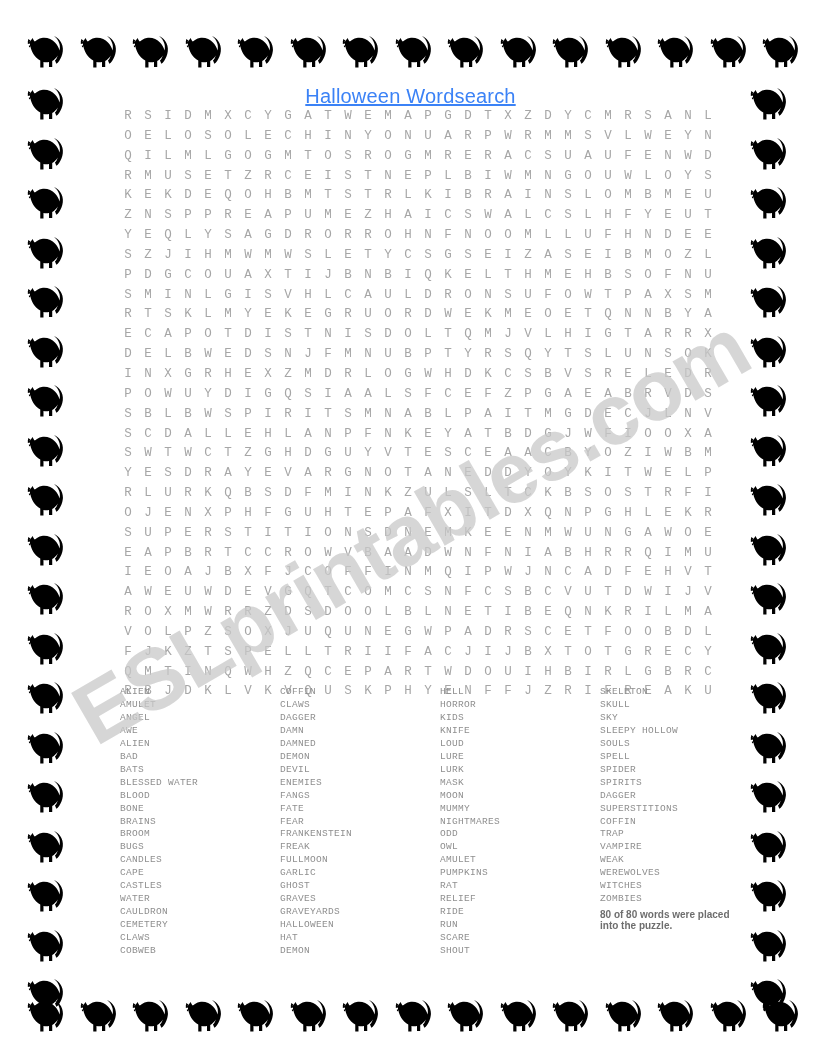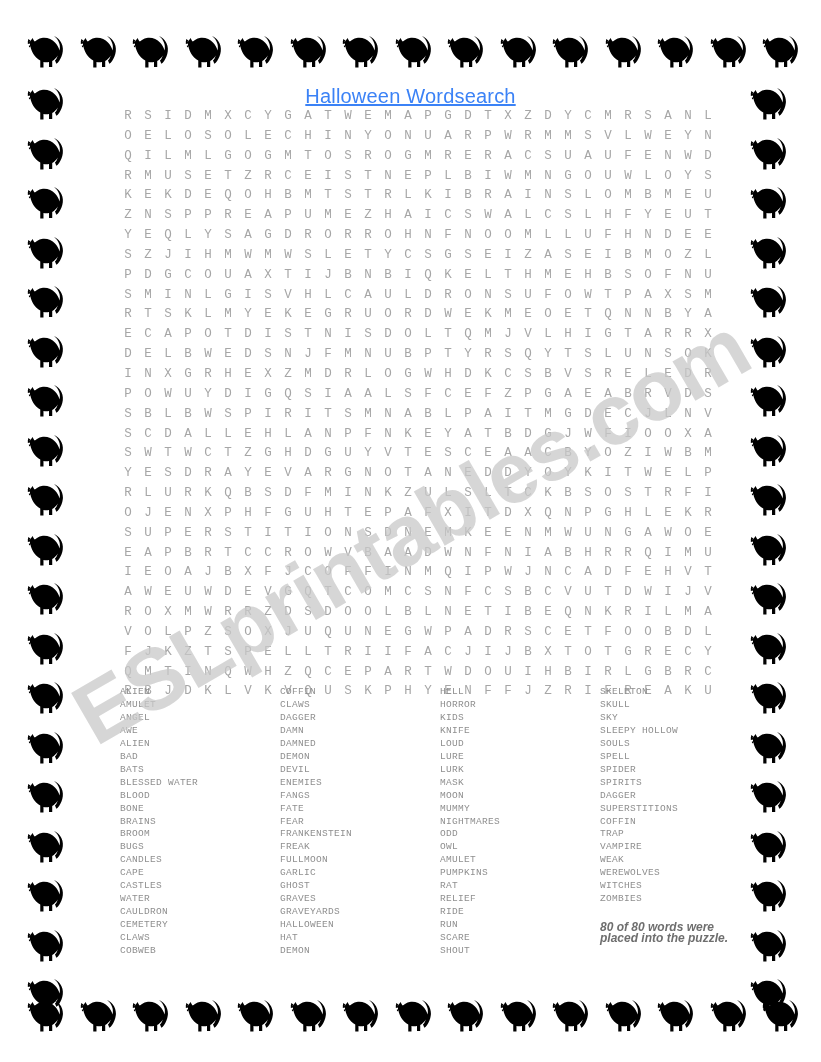--- a/index.html
+++ b/index.html
@@ -107,25 +107,24 @@
   .word-col:last-child { flex: 0 0 180px; }
   .word {
     font-family: "Liberation Mono", monospace;
     font-size: 9.5px;
     line-height: 12.95px;
     color: #8f8f8f;
     letter-spacing: 0.3px;
     white-space: nowrap;
   }
   .footnote {
-    margin-top: 16px;
+    margin-top: 4px;
     font-family: "Liberation Sans", sans-serif;
-    font-style: italic;
     font-weight: bold;
-    font-size: 12px;
+    font-size: 10px;
     line-height: 10.5px;
     color: #6e6e6e;
     width: 130px;
   }
 </style>
 </head>
 <body>
 
 <div class="page">
 

